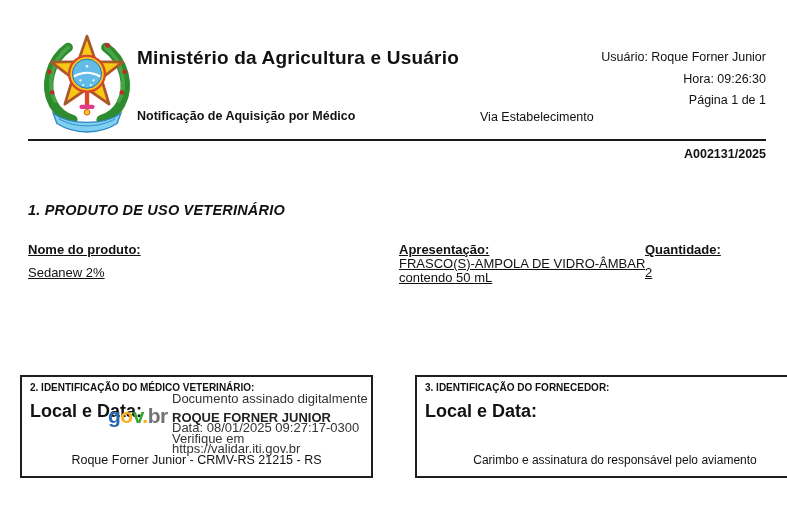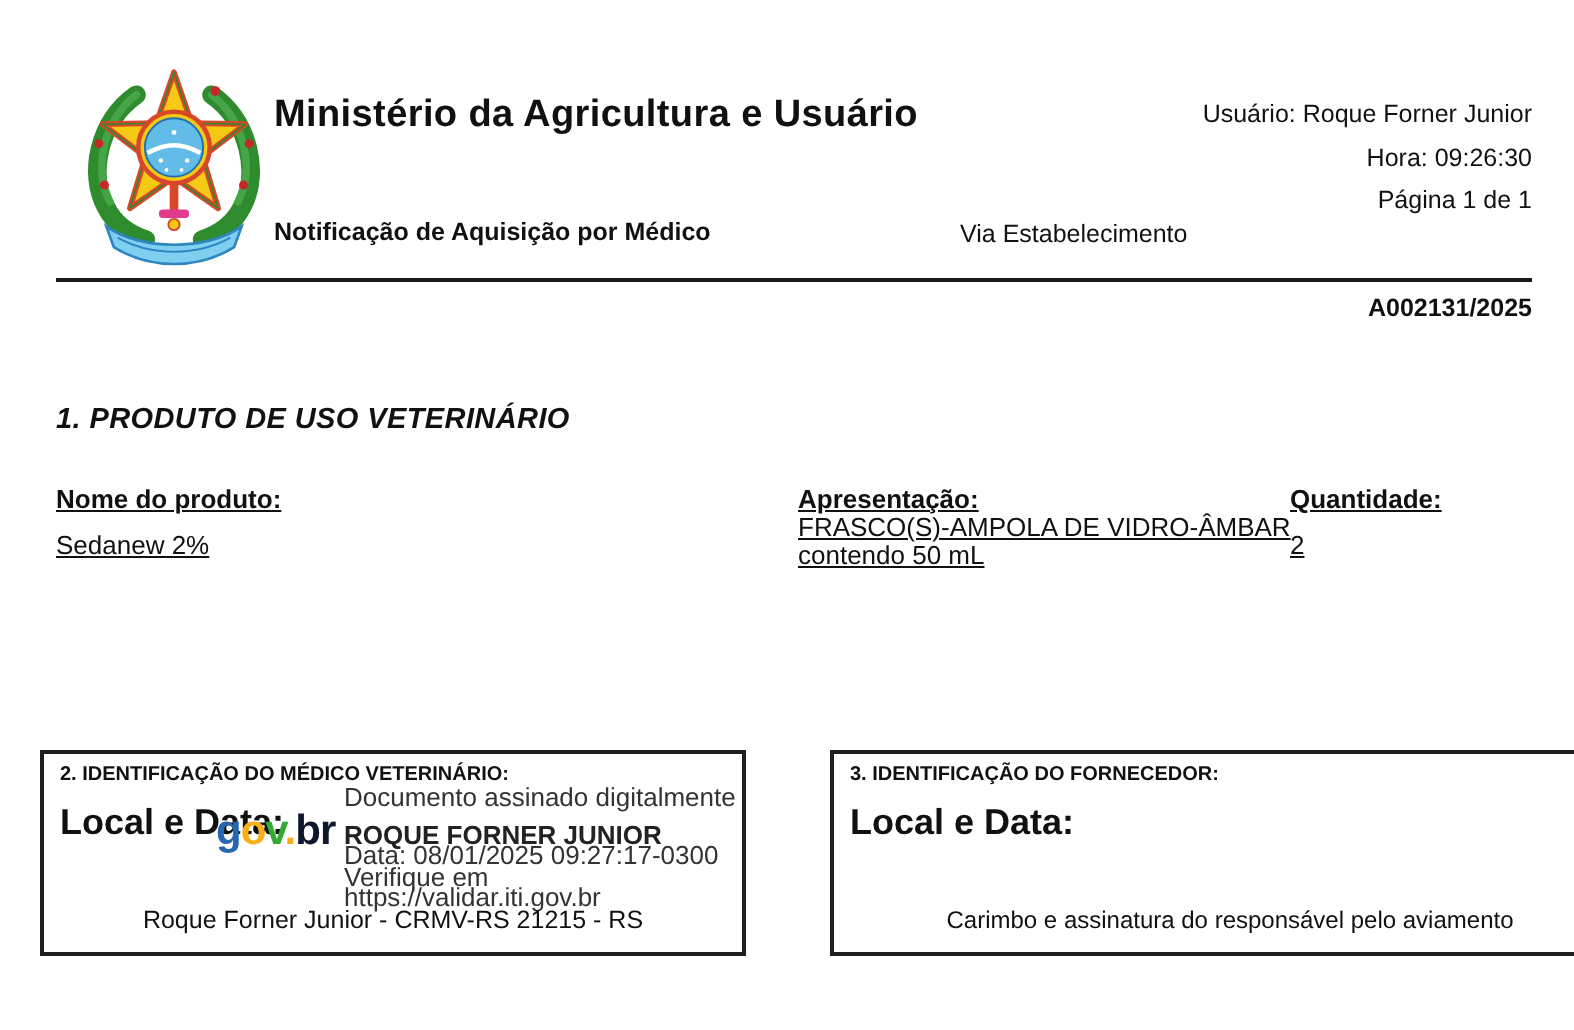--- a/index.html
+++ b/index.html
@@ -155,21 +155,21 @@
   <div class="field field-qty">
     <div class="lbl">Quantidade:</div>
     <div class="val">2</div>
   </div>
 
   <div class="idbox idbox-vet">
     <div class="box-title">2. IDENTIFICAÇÃO DO MÉDICO VETERINÁRIO:</div>
     <div class="local">Local e Data:</div>
 
     <div class="govbr">
-      <span style="color:#2767AF">g</span><span style="color:#FBAF17">o</span><span style="color:#36A935">v</span><span style="color:#FBAF17">.</span><span style="color:#0f172a">br</span>
+      <span style="color:#2767AF">g</span><span style="color:#FBAF17">o</span><span style="color:#36A935">v</span><span style="color:#FBAF17">.</span><span style="color:#737373">br</span>
     </div>
 
     <div class="sig-block">
       <div>Documento assinado digitalmente</div>
       <div class="sig-name">ROQUE FORNER JUNIOR</div>
       <div>Data: 08/01/2025 09:27:17-0300</div>
       <div>Verifique em https://validar.iti.gov.br</div>
     </div>
 
     <div class="box-footer">Roque Forner Junior - CRMV-RS 21215 - RS</div>

